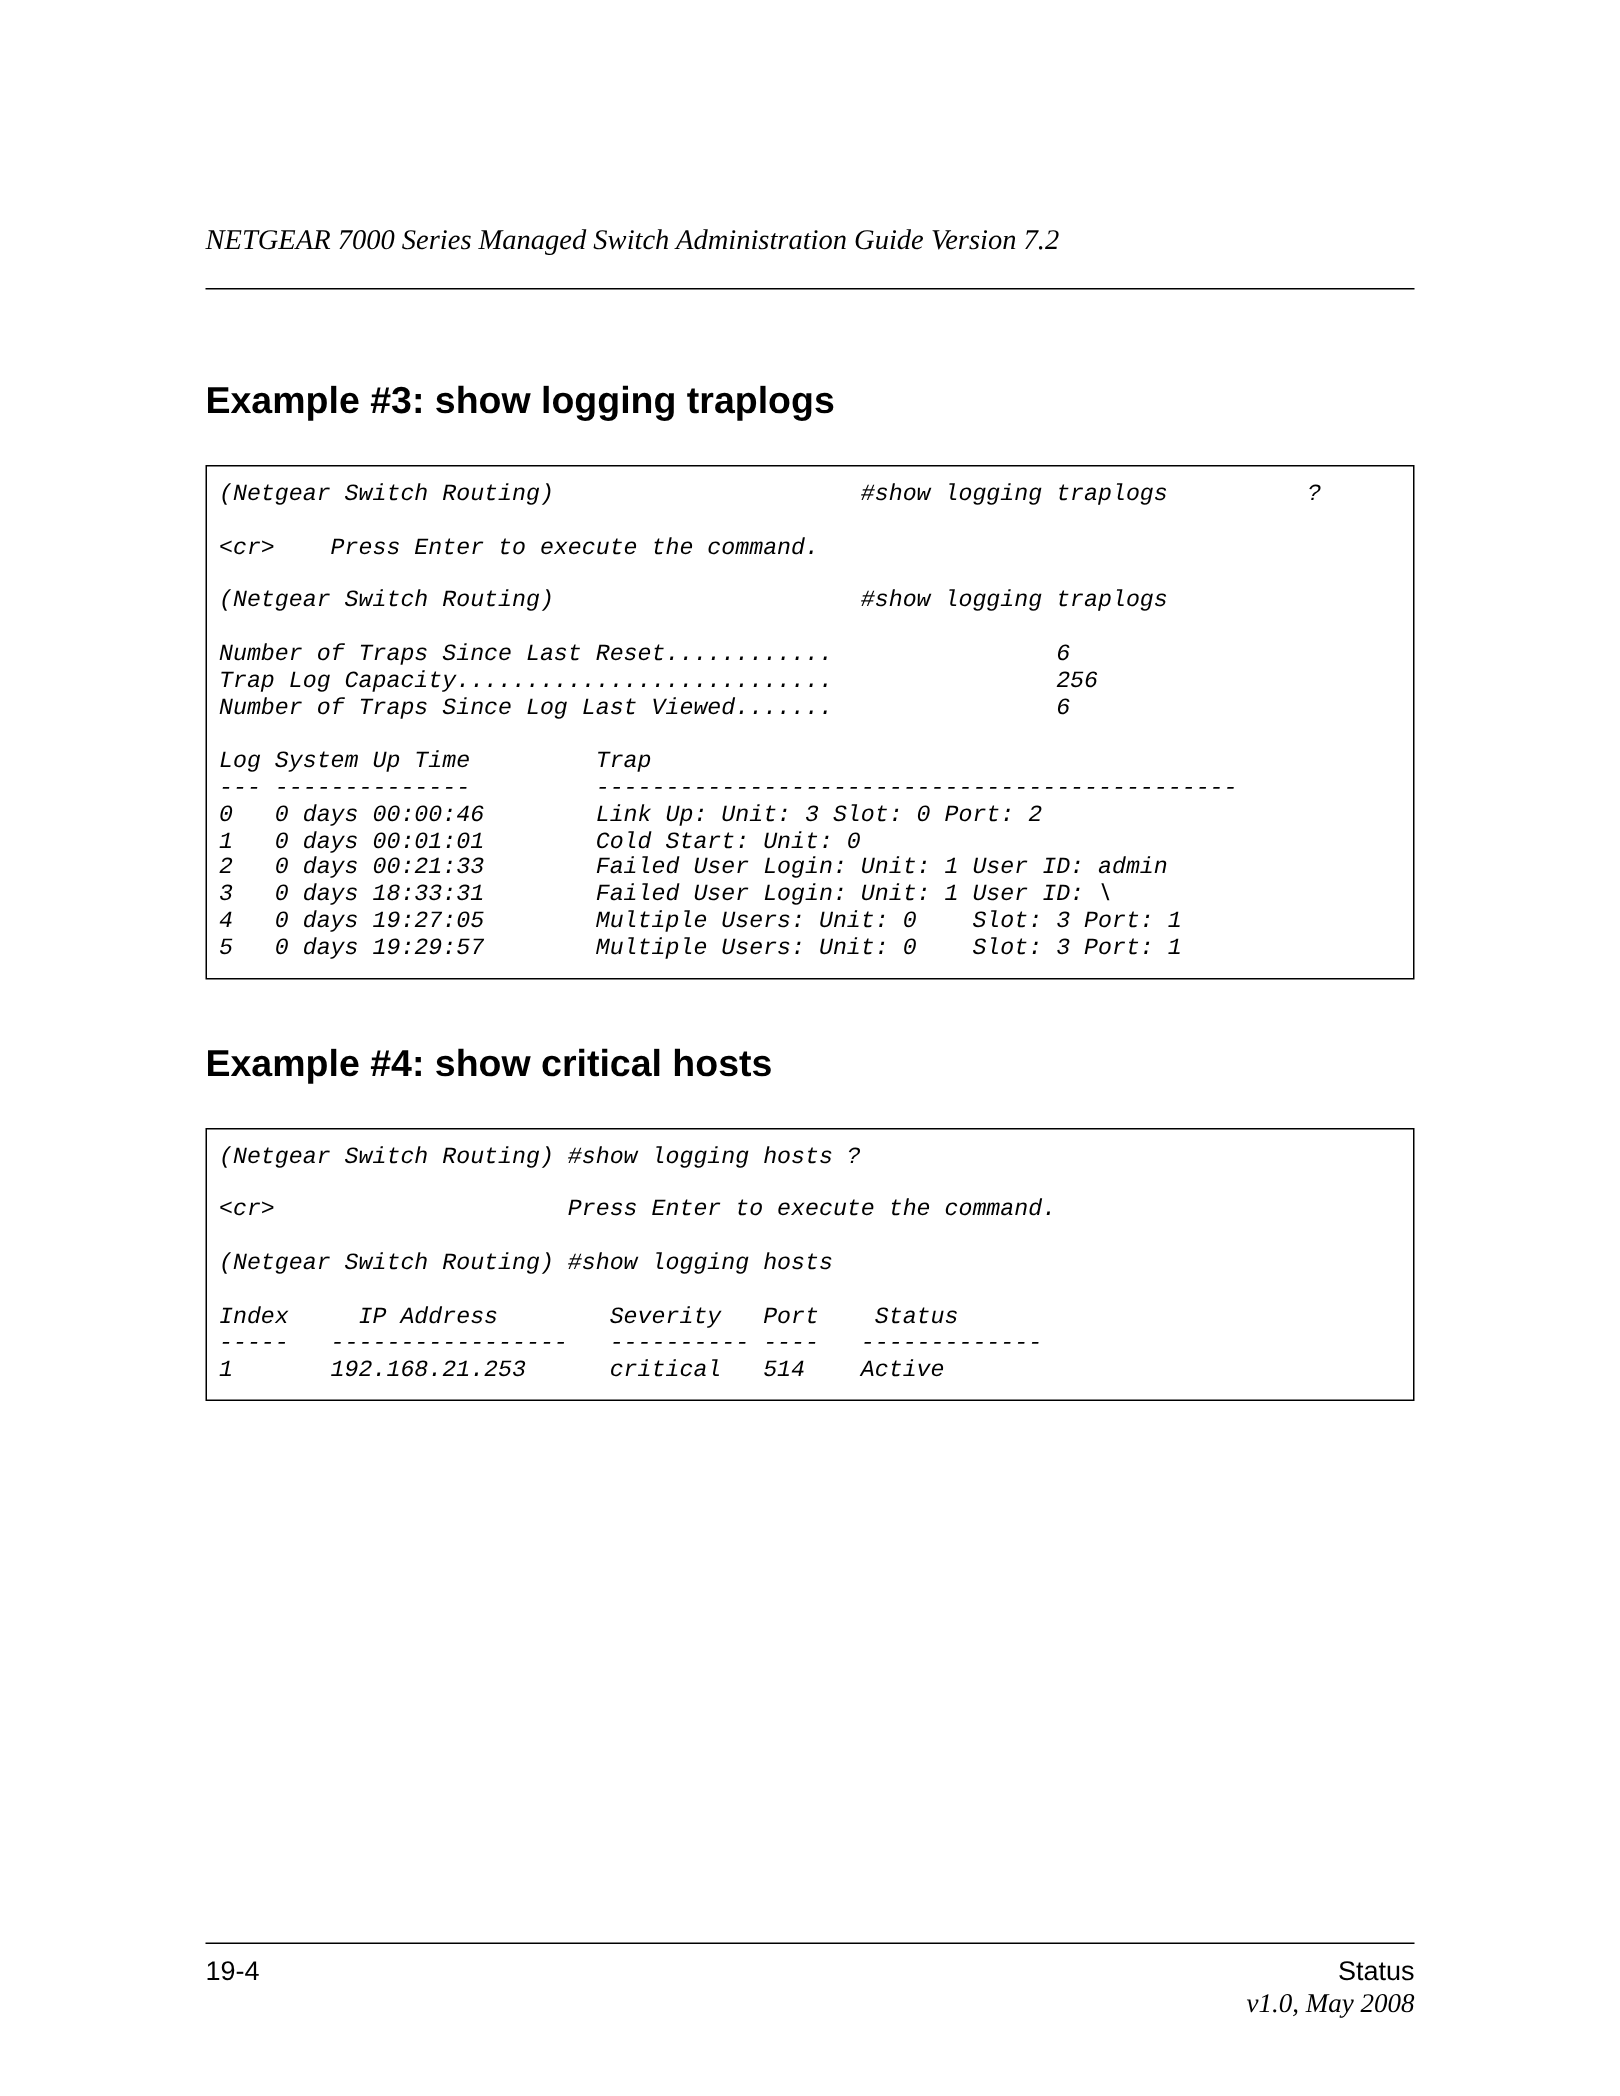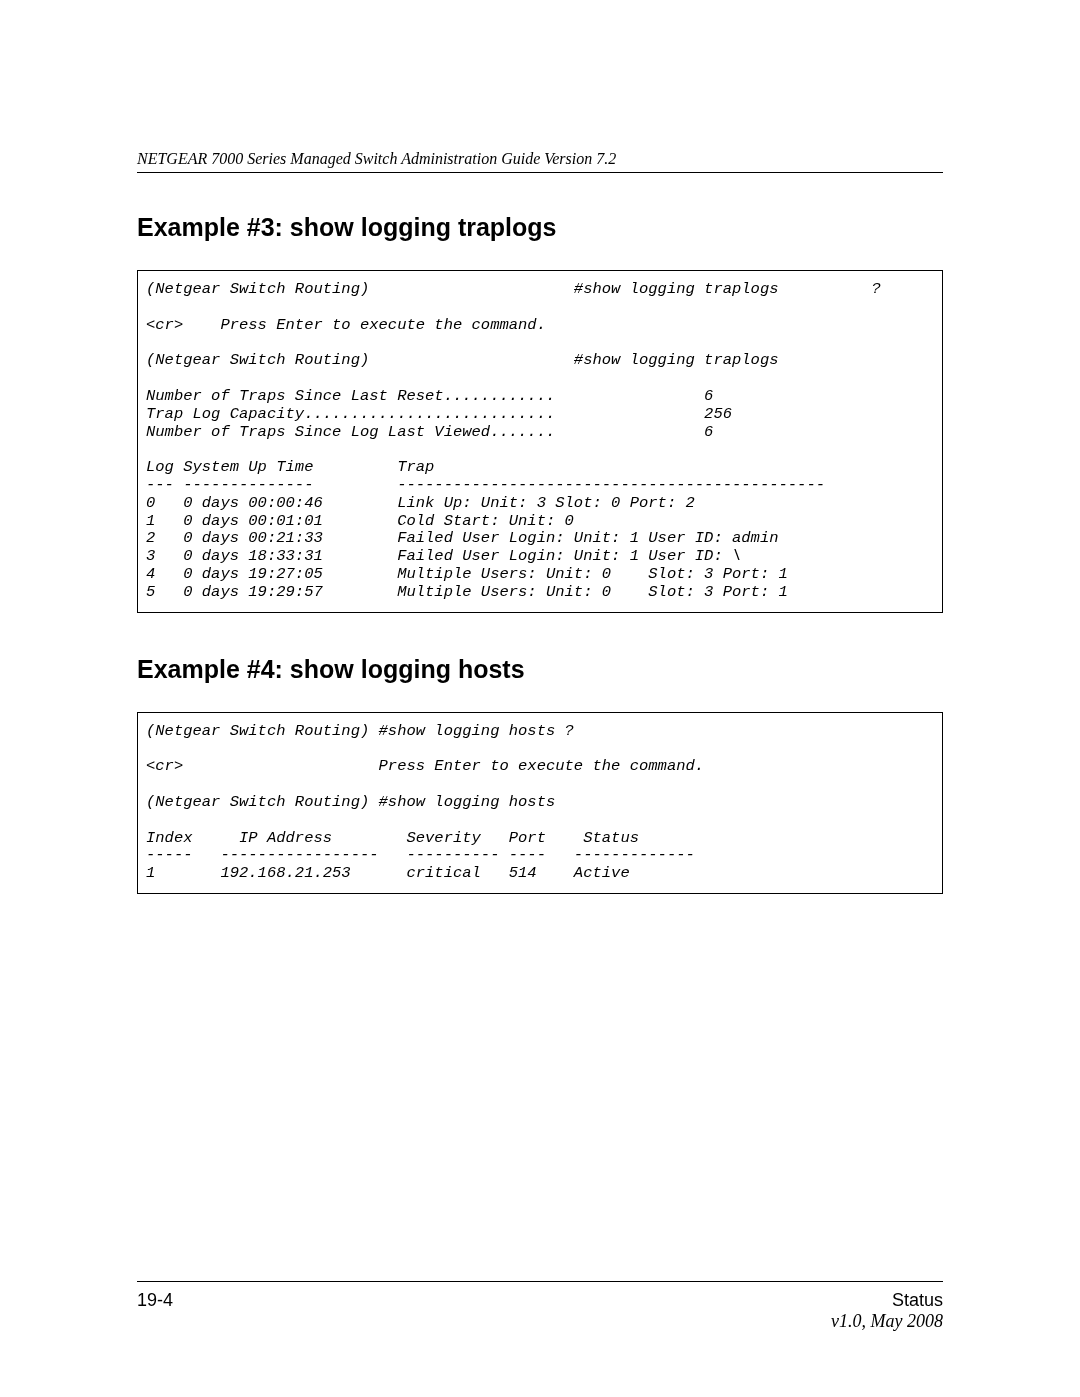--- a/index.html
+++ b/index.html
@@ -7,24 +7,24 @@
       width: 1080px;
       height: 1397px;
       background: #fff;
       padding: 150px 137px 0 137px;
       font-family: 'Times New Roman', Times, serif;
       color: #000;
       position: relative;
     }
     .header-title {
       font-style: italic;
-      font-size: 16px;
-      padding-bottom: 4px;
+      font-size: 19px;
+      padding-bottom: 20px;
       border-bottom: 1.5px solid #000;
-      margin-bottom: 40px;
+      margin-bottom: 60px;
     }
     .section-heading {
       font-family: Arial, Helvetica, sans-serif;
       font-weight: bold;
       font-size: 25px;
       margin-bottom: 28px;
       margin-top: 36px;
     }
     .code-block {
       border: 1px solid #000;
@@ -33,21 +33,21 @@
       line-height: 1.15;
       white-space: pre;
       padding: 10px 8px;
       margin-bottom: 42px;
       font-style: italic;
     }
     .footer {
       position: absolute;
       left: 137px;
       right: 137px;
-      bottom: 65px;
+      bottom: 51px;
     }
     .footer-line {
       border-top: 1.5px solid #000;
       padding-top: 8px;
       display: flex;
       justify-content: space-between;
       font-family: Arial, Helvetica, sans-serif;
       font-size: 18px;
     }
     .footer-version {
@@ -75,21 +75,21 @@
 
 Log System Up Time         Trap
 --- --------------         ----------------------------------------------
 0   0 days 00:00:46        Link Up: Unit: 3 Slot: 0 Port: 2
 1   0 days 00:01:01        Cold Start: Unit: 0
 2   0 days 00:21:33        Failed User Login: Unit: 1 User ID: admin
 3   0 days 18:33:31        Failed User Login: Unit: 1 User ID: \
 4   0 days 19:27:05        Multiple Users: Unit: 0    Slot: 3 Port: 1
 5   0 days 19:29:57        Multiple Users: Unit: 0    Slot: 3 Port: 1</div>
 
-<div class="section-heading">Example #4: show logging hosts</div>
+<div class="section-heading">Example #4: show critical hosts</div>
 <div class="code-block">(Netgear Switch Routing) #show logging hosts ?
 
 &lt;cr&gt;                     Press Enter to execute the command.
 
 (Netgear Switch Routing) #show logging hosts
 
 Index     IP Address        Severity   Port    Status
 -----   -----------------   ---------- ----   -------------
 1       192.168.21.253      critical   514    Active</div>
 

